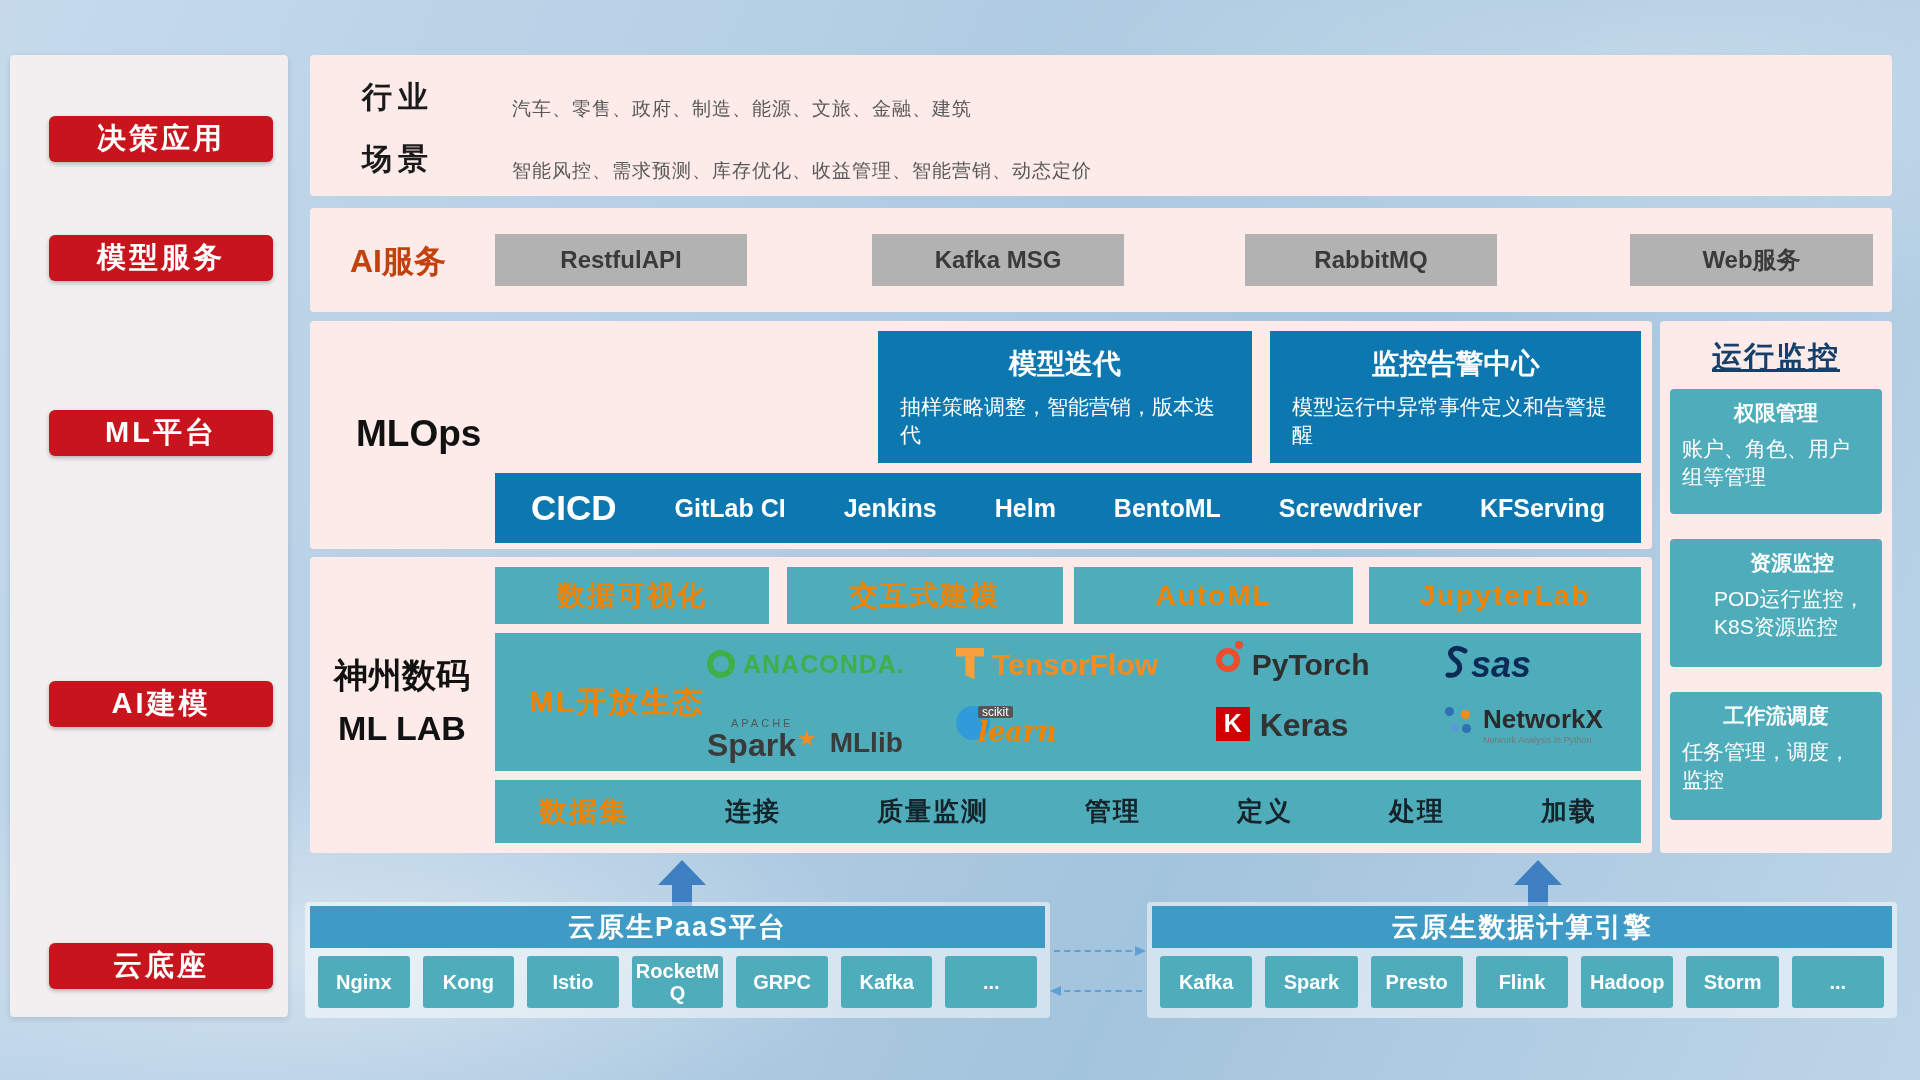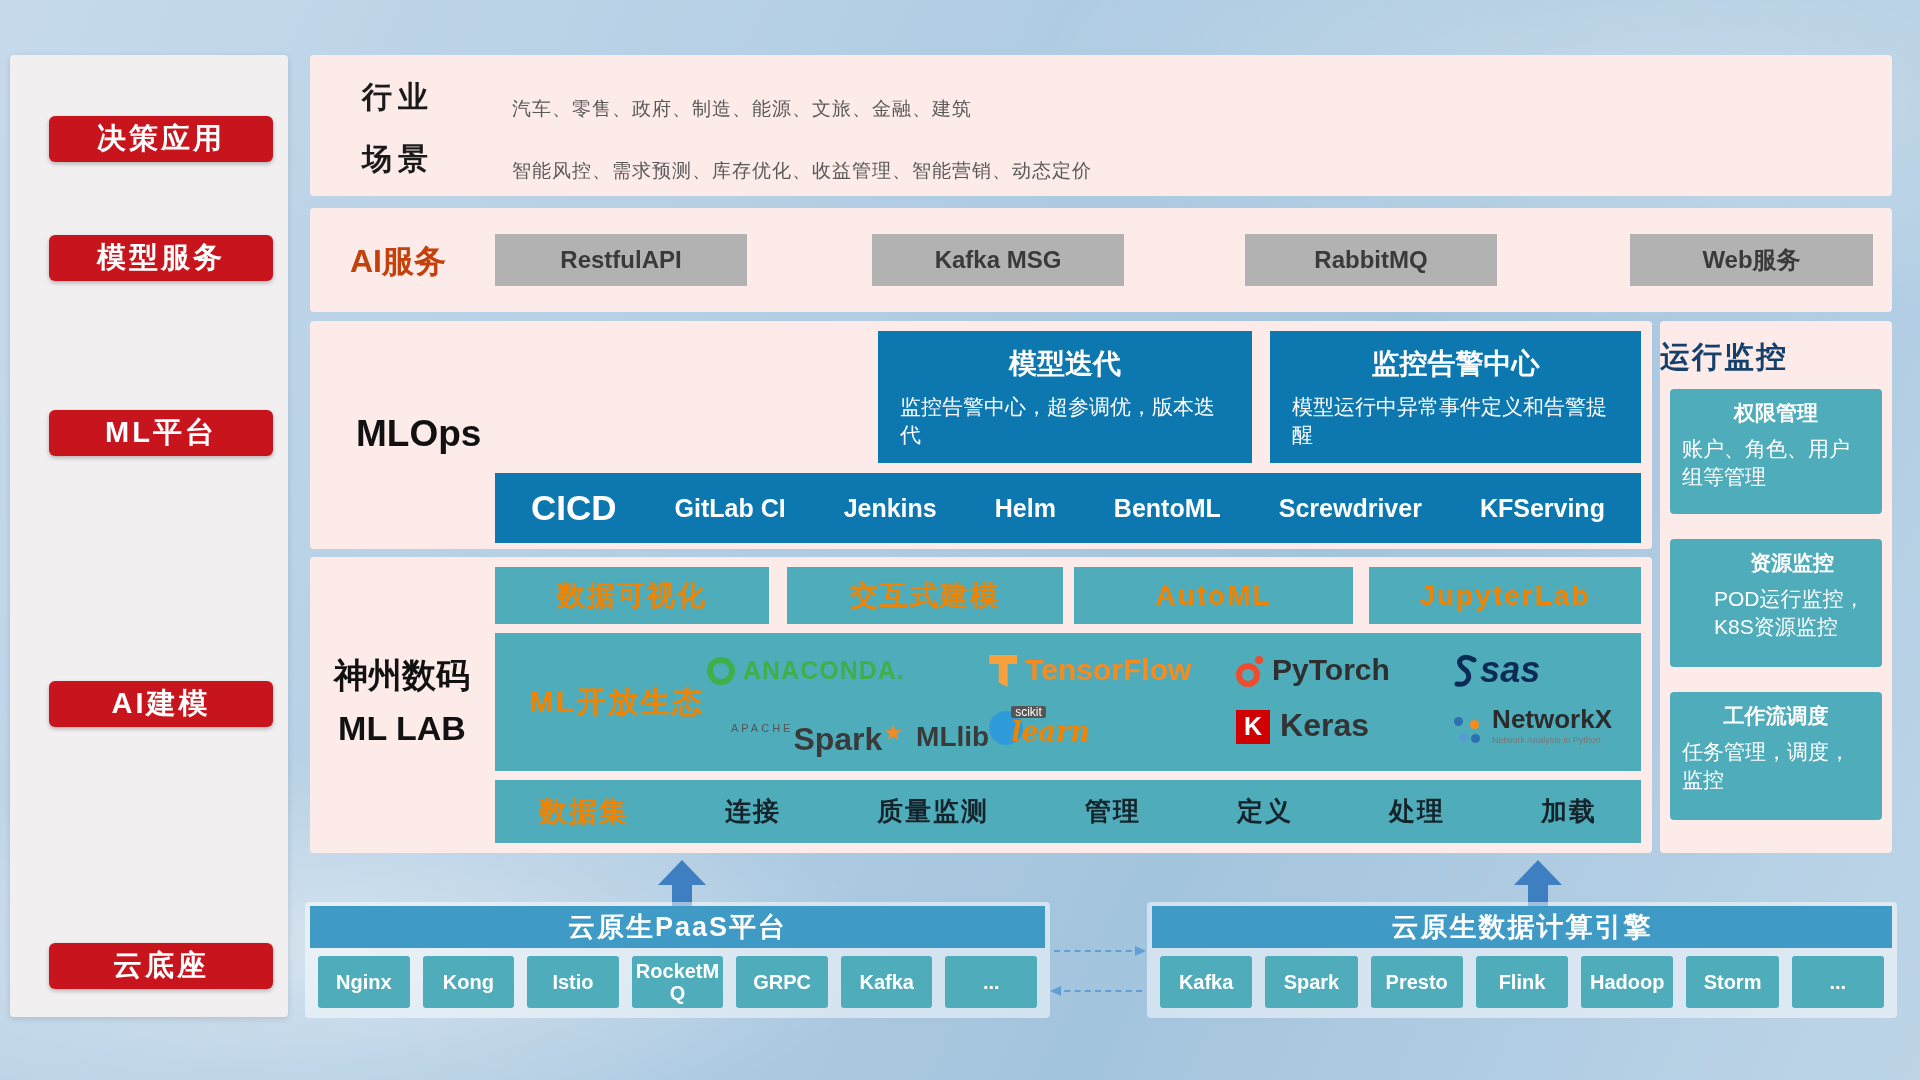--- a/index.html
+++ b/index.html
@@ -35,52 +35,52 @@
   .mlops-label { position:absolute; left:46px; top:92px; font-size:37px; font-weight:bold; color:#111; }
   .blue-card { position:absolute; top:10px; height:132px; background:#0d78b0; color:#fff; padding:14px 22px 10px; }
   .blue-card .bc-title { text-align:center; font-size:28px; font-weight:bold; margin-bottom:10px; }
   .blue-card .bc-desc { font-size:21px; line-height:1.35; text-align:left; }
   .cicd-bar { position:absolute; left:185px; top:152px; width:1146px; height:70px; background:#0d78b0;
     color:#fff; display:flex; align-items:center; padding:0 36px; justify-content:space-between; }
   .cicd-bar .cicd-main { font-size:35px; font-weight:bold; }
   .cicd-bar .cicd-tool { font-size:25px; font-weight:bold; }
 
   
-  .mon-title { position:absolute; top:16px; width:100%; font-size:30px; font-weight:bold; color:#14406b; letter-spacing:2px; }
+  .mon-title { position:absolute; top:16px; width:100%; text-align:center; font-size:30px; font-weight:bold; color:#14406b; letter-spacing:2px;text-decoration:underline; }
   .teal-card { position:absolute; left:10px; width:212px; background:#4fadbb; border-radius:4px; color:#fff; padding:10px 12px; }
   .teal-card .tc-title { text-align:center; font-size:21px; font-weight:bold; margin-bottom:8px; }
   .teal-card .tc-desc { font-size:21px; line-height:1.35; }
 
   
   .lab-label { position:absolute; left:8px; top:92px; width:168px; text-align:center;
     font-size:34px; font-weight:bold; color:#111; line-height:1.55; }
   .tool-chip { position:absolute; top:10px; height:57px; background:#4fadbb; color:#f08300;
     font-size:28px; font-weight:bold; display:flex; align-items:center; justify-content:center; letter-spacing:2px; }
   .eco-box { position:absolute; left:185px; top:76px; width:1146px; height:138px; background:#4fadbb; display:flex; align-items:center; }
   .eco-label { width:212px; padding-left:34px; color:#f08300; font-size:30px; font-weight:bold; letter-spacing:2px; }
   .logo-grid { flex:1; display:grid; grid-template-columns:1.15fr 1.2fr 1.05fr .85fr; row-gap:4px;
     align-items:center; justify-items:start; padding-right:14px; }
   .dataset-bar { position:absolute; left:185px; top:223px; width:1146px; height:63px; background:#4fadbb;
     display:flex; align-items:center; justify-content:space-between; padding:0 44px; }
   .ds-label { color:#f08300; font-size:28px; font-weight:bold; letter-spacing:2px; }
   .ds-item { color:#15232b; font-size:26px; font-weight:600; letter-spacing:2px; }
 
   
-  .lg { display:flex; align-items:flex-end; }
+  .lg { display:flex; align-items:flex-start; }
   .lg-ana { gap:8px; color:#3eb049; font-weight:bold; font-size:25px; letter-spacing:1px; }
   .ana-ring { width:28px; height:28px; border:6px solid #3eb049; border-radius:50%; }
   .lg-tf { gap:8px; color:#f68b1f; font-weight:bold; font-size:30px; }
   .tf-mark { width:28px; height:32px; background:#f8a03c;
     clip-path:polygon(0 0,100% 0,100% 28%,66% 28%,66% 100%,34% 86%,34% 28%,0 28%); }
   .lg-pt { gap:12px; color:#2f2f2f; font-weight:bold; font-size:30px; }
   .pt-mark { position:relative; width:24px; height:24px; border:6px solid #ee4c2c; border-radius:50%; }
   .pt-mark::after { content:''; position:absolute; top:-13px; left:13px; width:8px; height:8px; border-radius:50%; background:#ee4c2c; }
   .lg-sas { color:#0b2a55; font-weight:bold; font-size:36px; font-style:italic; gap:2px; }
   .lg-spark { gap:10px; align-items:flex-end; }
-  .spark-stack { display:flex; flex-direction:row; line-height:1;margin-top:28px; }
+  .spark-stack { display:flex; flex-direction:column; line-height:1;margin-top:28px; }
   .apache { font-size:11px; color:#555; letter-spacing:3px; margin-left:24px; }
   .spark-word { font-size:32px; font-weight:bold; color:#3a3a3a; }
   .spark-star { color:#f68b1f; font-size:22px; position:relative; top:-10px; left:1px; }
   .mllib { font-size:28px; font-weight:bold; color:#3a3a3a; margin-left:4px; padding-bottom:2px; }
   .lg-skl { position:relative; }
   .sk-circle { width:34px; height:34px; border-radius:50%; background:#2f9bd8; margin-right:-12px; }
   .sk-txt { display:flex; flex-direction:column; line-height:1; z-index:1; }
   .sk-top { font-size:12px; color:#fff; background:#555; padding:0 4px; border-radius:2px; width:max-content; }
   .sk-learn { font-size:27px; font-weight:bold; font-style:italic; color:#f08300; font-family:"DejaVu Serif",serif; }
   .lg-keras { gap:10px; }
@@ -138,21 +138,21 @@
     <div class="gray-btn" style="left:562px;width:252px;">Kafka MSG</div>
     <div class="gray-btn" style="left:935px;width:252px;">RabbitMQ</div>
     <div class="gray-btn" style="left:1320px;width:243px;">Web服务</div>
   </div>
 
   <div class="panel" style="left:310px;top:321px;width:1342px;height:228px;">
     <div class="mlops-label">MLOps</div>
 
     <div class="blue-card" style="left:568px;width:374px;">
       <div class="bc-title">模型迭代</div>
-      <div class="bc-desc">监控告警中心，超参调优，版本迭代</div>
+      <div class="bc-desc">抽样策略调整，智能营销，版本迭代</div>
     </div>
     <div class="blue-card" style="left:960px;width:371px;">
       <div class="bc-title">监控告警中心</div>
       <div class="bc-desc">模型运行中异常事件定义和告警提醒</div>
     </div>
 
     <div class="cicd-bar">
       <span class="cicd-main">CICD</span>
       <span class="cicd-tool">GitLab CI</span>
       <span class="cicd-tool">Jenkins</span>

